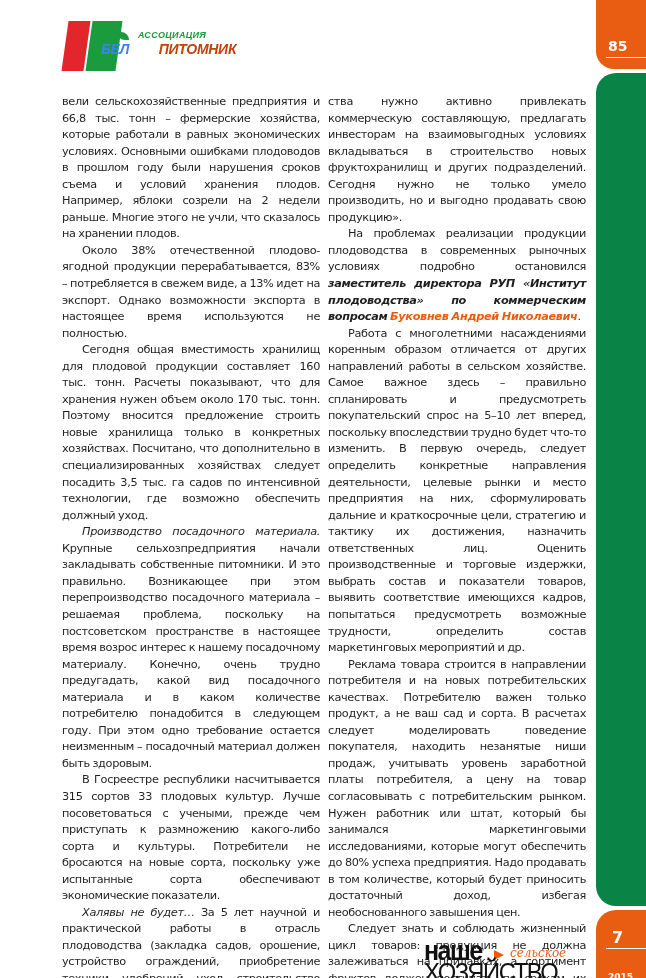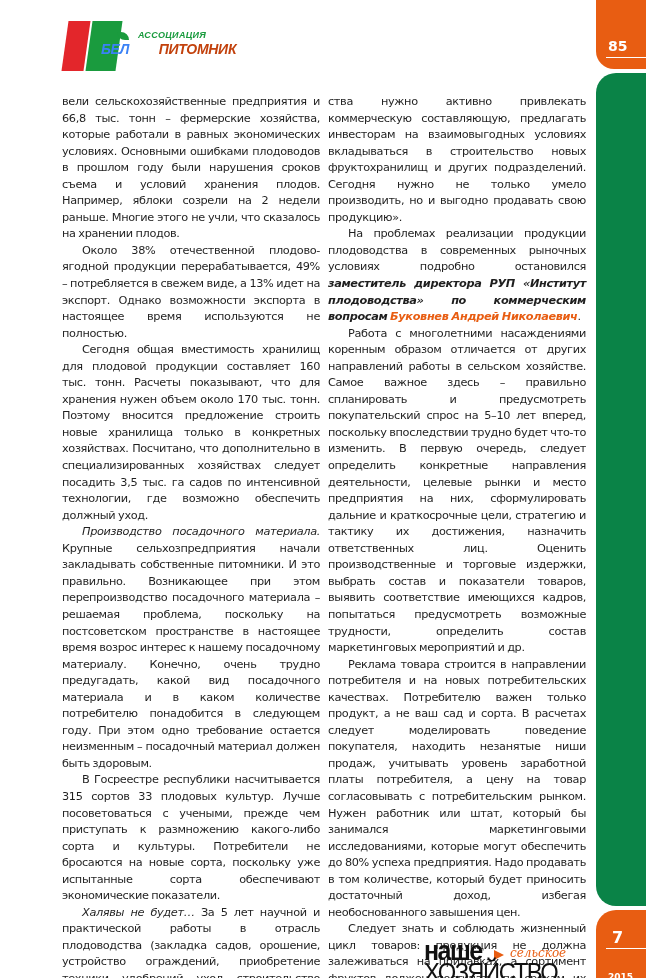--- a/index.html
+++ b/index.html
@@ -60,21 +60,21 @@
 <div class="logo">
   <div class="red-bar"></div>
   <div class="green-bar"></div>
   <div class="leaf"></div>
   <div class="assoc">АССОЦИАЦИЯ</div>
   <div class="brand"><span class="b1">БЕЛ</span><span class="b2">САД</span><span class="b3">ПИТОМНИК</span></div>
 </div>
 
 <div class="col col-left">
   <p>вели сельскохозяйственные предприятия и 66,8 тыс. тонн – фермерские хозяйства, которые работали в равных экономических условиях. Основными ошибками плодоводов в прошлом году были нарушения сроков съема и условий хранения плодов. Например, яблоки созрели на 2 недели раньше. Многие этого не учли, что сказалось на хранении плодов.</p>
-  <p class="ind">Около 38% отечественной плодово-ягодной продукции перерабатывается, 49% – потребляется в свежем виде, а 13% идет на экспорт. Однако возможности экспорта в настоящее время используются не полностью.</p>
+  <p class="ind">Около 38% отечественной плодово-ягодной продукции перерабатывается, 83% – потребляется в свежем виде, а 13% идет на экспорт. Однако возможности экспорта в настоящее время используются не полностью.</p>
   <p class="ind">Сегодня общая вместимость хранилищ для плодовой продукции составляет 160 тыс. тонн. Расчеты показывают, что для хранения нужен объем около 170 тыс. тонн. Поэтому вносится предложение строить новые хранилища только в конкретных хозяйствах. Посчитано, что дополнительно в специализированных хозяйствах следует посадить 3,5 тыс. га садов по интенсивной технологии, где возможно обеспечить должный уход.</p>
   <p class="ind"><span class="it">Производство посадочного материала.</span><span> Крупные сельхозпредприятия начали закладывать собственные питомники. И это правильно. Возникающее при этом перепроизводство посадочного материала – решаемая проблема, поскольку на постсоветском пространстве в настоящее время возрос интерес к нашему посадочному материалу. Конечно, очень трудно предугадать, какой вид посадочного материала и в каком количестве потребителю понадобится в следующем году. При этом одно требование остается неизменным – посадочный материал должен быть здоровым.</span></p>
   <p class="ind">В Госреестре республики насчитывается 315 сортов 33 плодовых культур. Лучше посоветоваться с учеными, прежде чем приступать к размножению какого-либо сорта и культуры. Потребители не бросаются на новые сорта, поскольку уже испытанные сорта обеспечивают экономические показатели.</p>
   <p class="ind"><span class="it">Халявы не будет…</span><span> За 5 лет научной и практической работы в отрасль плодоводства (закладка садов, орошение, устройство ограждений, приобретение техники, удобрений, уход, строительство хранилищ, научное сопровождение и др.) вложено 12,6 трлн рублей. Как заявил премьер-министр А. В. Кобяков, «государственных безвозмездных вливаний в отрасль больше не будет. Для дальнейшего развития плодовод-</span></p>
 </div>
 
 <div class="col col-right">
   <p>ства нужно активно привлекать коммерческую составляющую, предлагать инвесторам на взаимовыгодных условиях вкладываться в строительство новых фруктохранилищ и других подразделений. Сегодня нужно не только умело производить, но и выгодно продавать свою продукцию».</p>
   <p class="ind"><span>На проблемах реализации продукции плодоводства в современных рыночных условиях подробно остановился </span><span class="bi">заместитель директора РУП «Институт плодоводства» по коммерческим вопросам</span><span> </span><span class="or">Буковнев Андрей Николаевич</span><span>.</span></p>
   <p class="ind">Работа с многолетними насаждениями коренным образом отличается от других направлений работы в сельском хозяйстве. Самое важное здесь – правильно спланировать и предусмотреть покупательский спрос на 5–10 лет вперед, поскольку впоследствии трудно будет что-то изменить. В первую очередь, следует определить конкретные направления деятельности, целевые рынки и место предприятия на них, сформулировать дальние и краткосрочные цели, стратегию и тактику их достижения, назначить ответственных лиц. Оценить производственные и торговые издержки, выбрать состав и показатели товаров, выявить соответствие имеющихся кадров, попытаться предусмотреть возможные трудности, определить состав маркетинговых мероприятий и др.</p>

